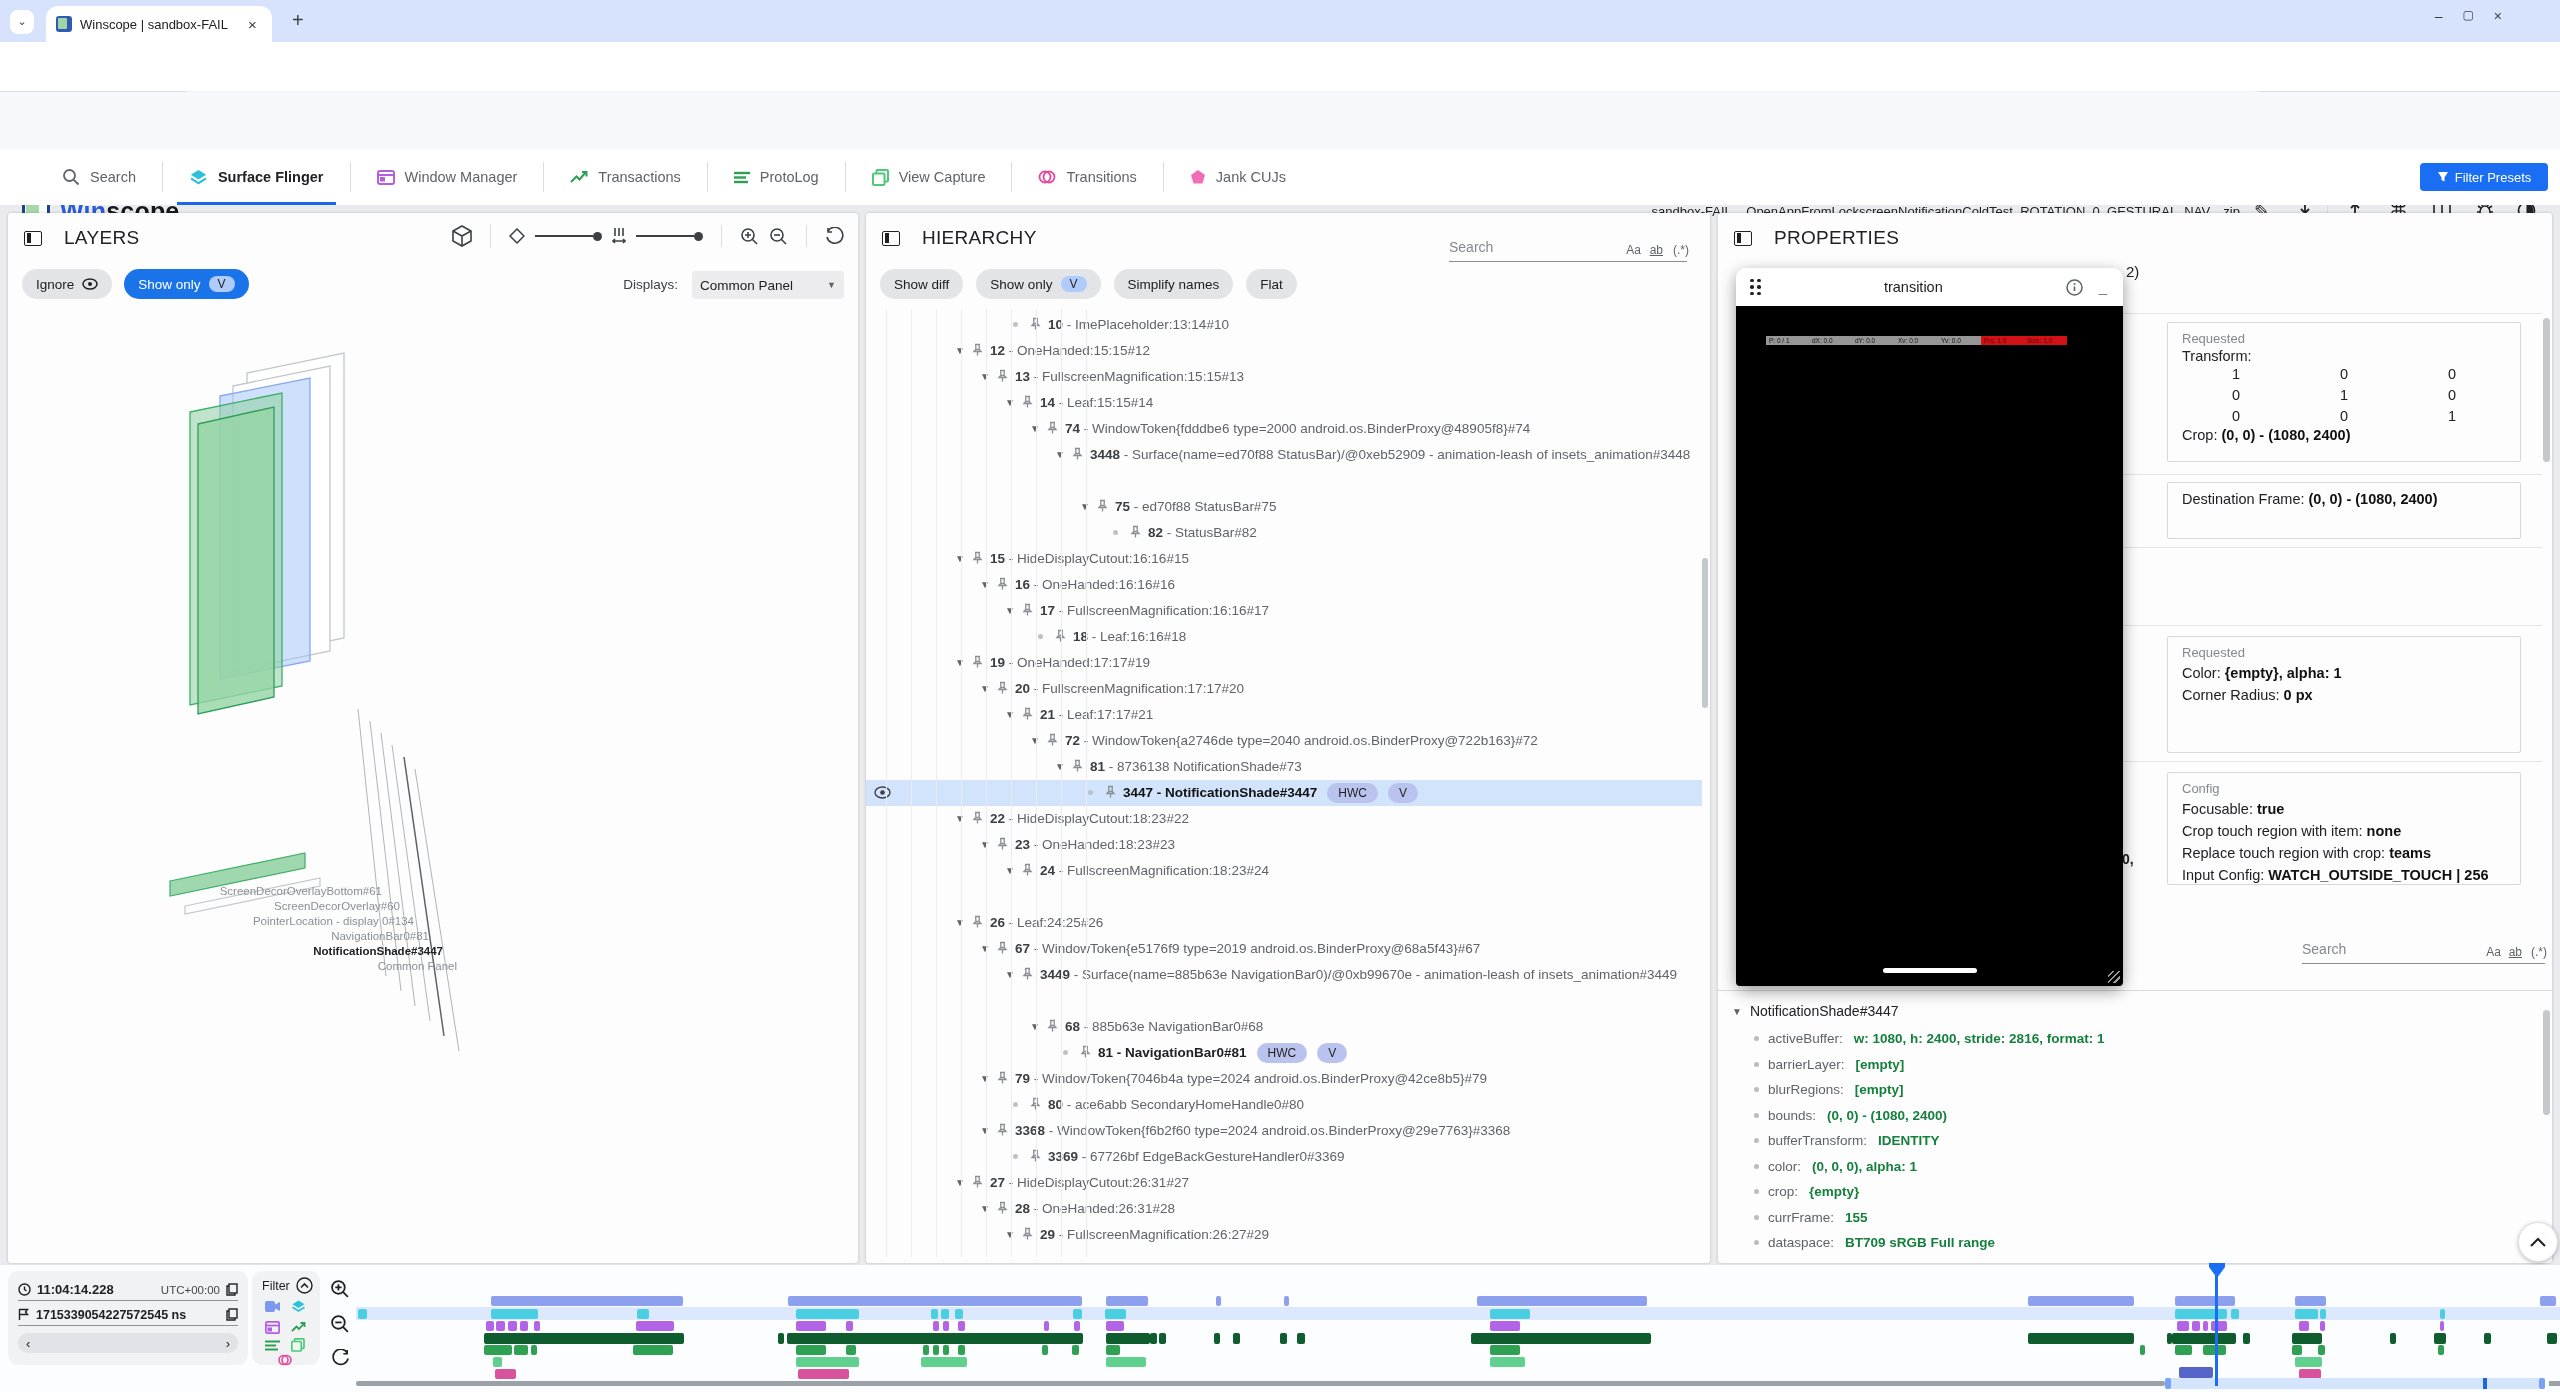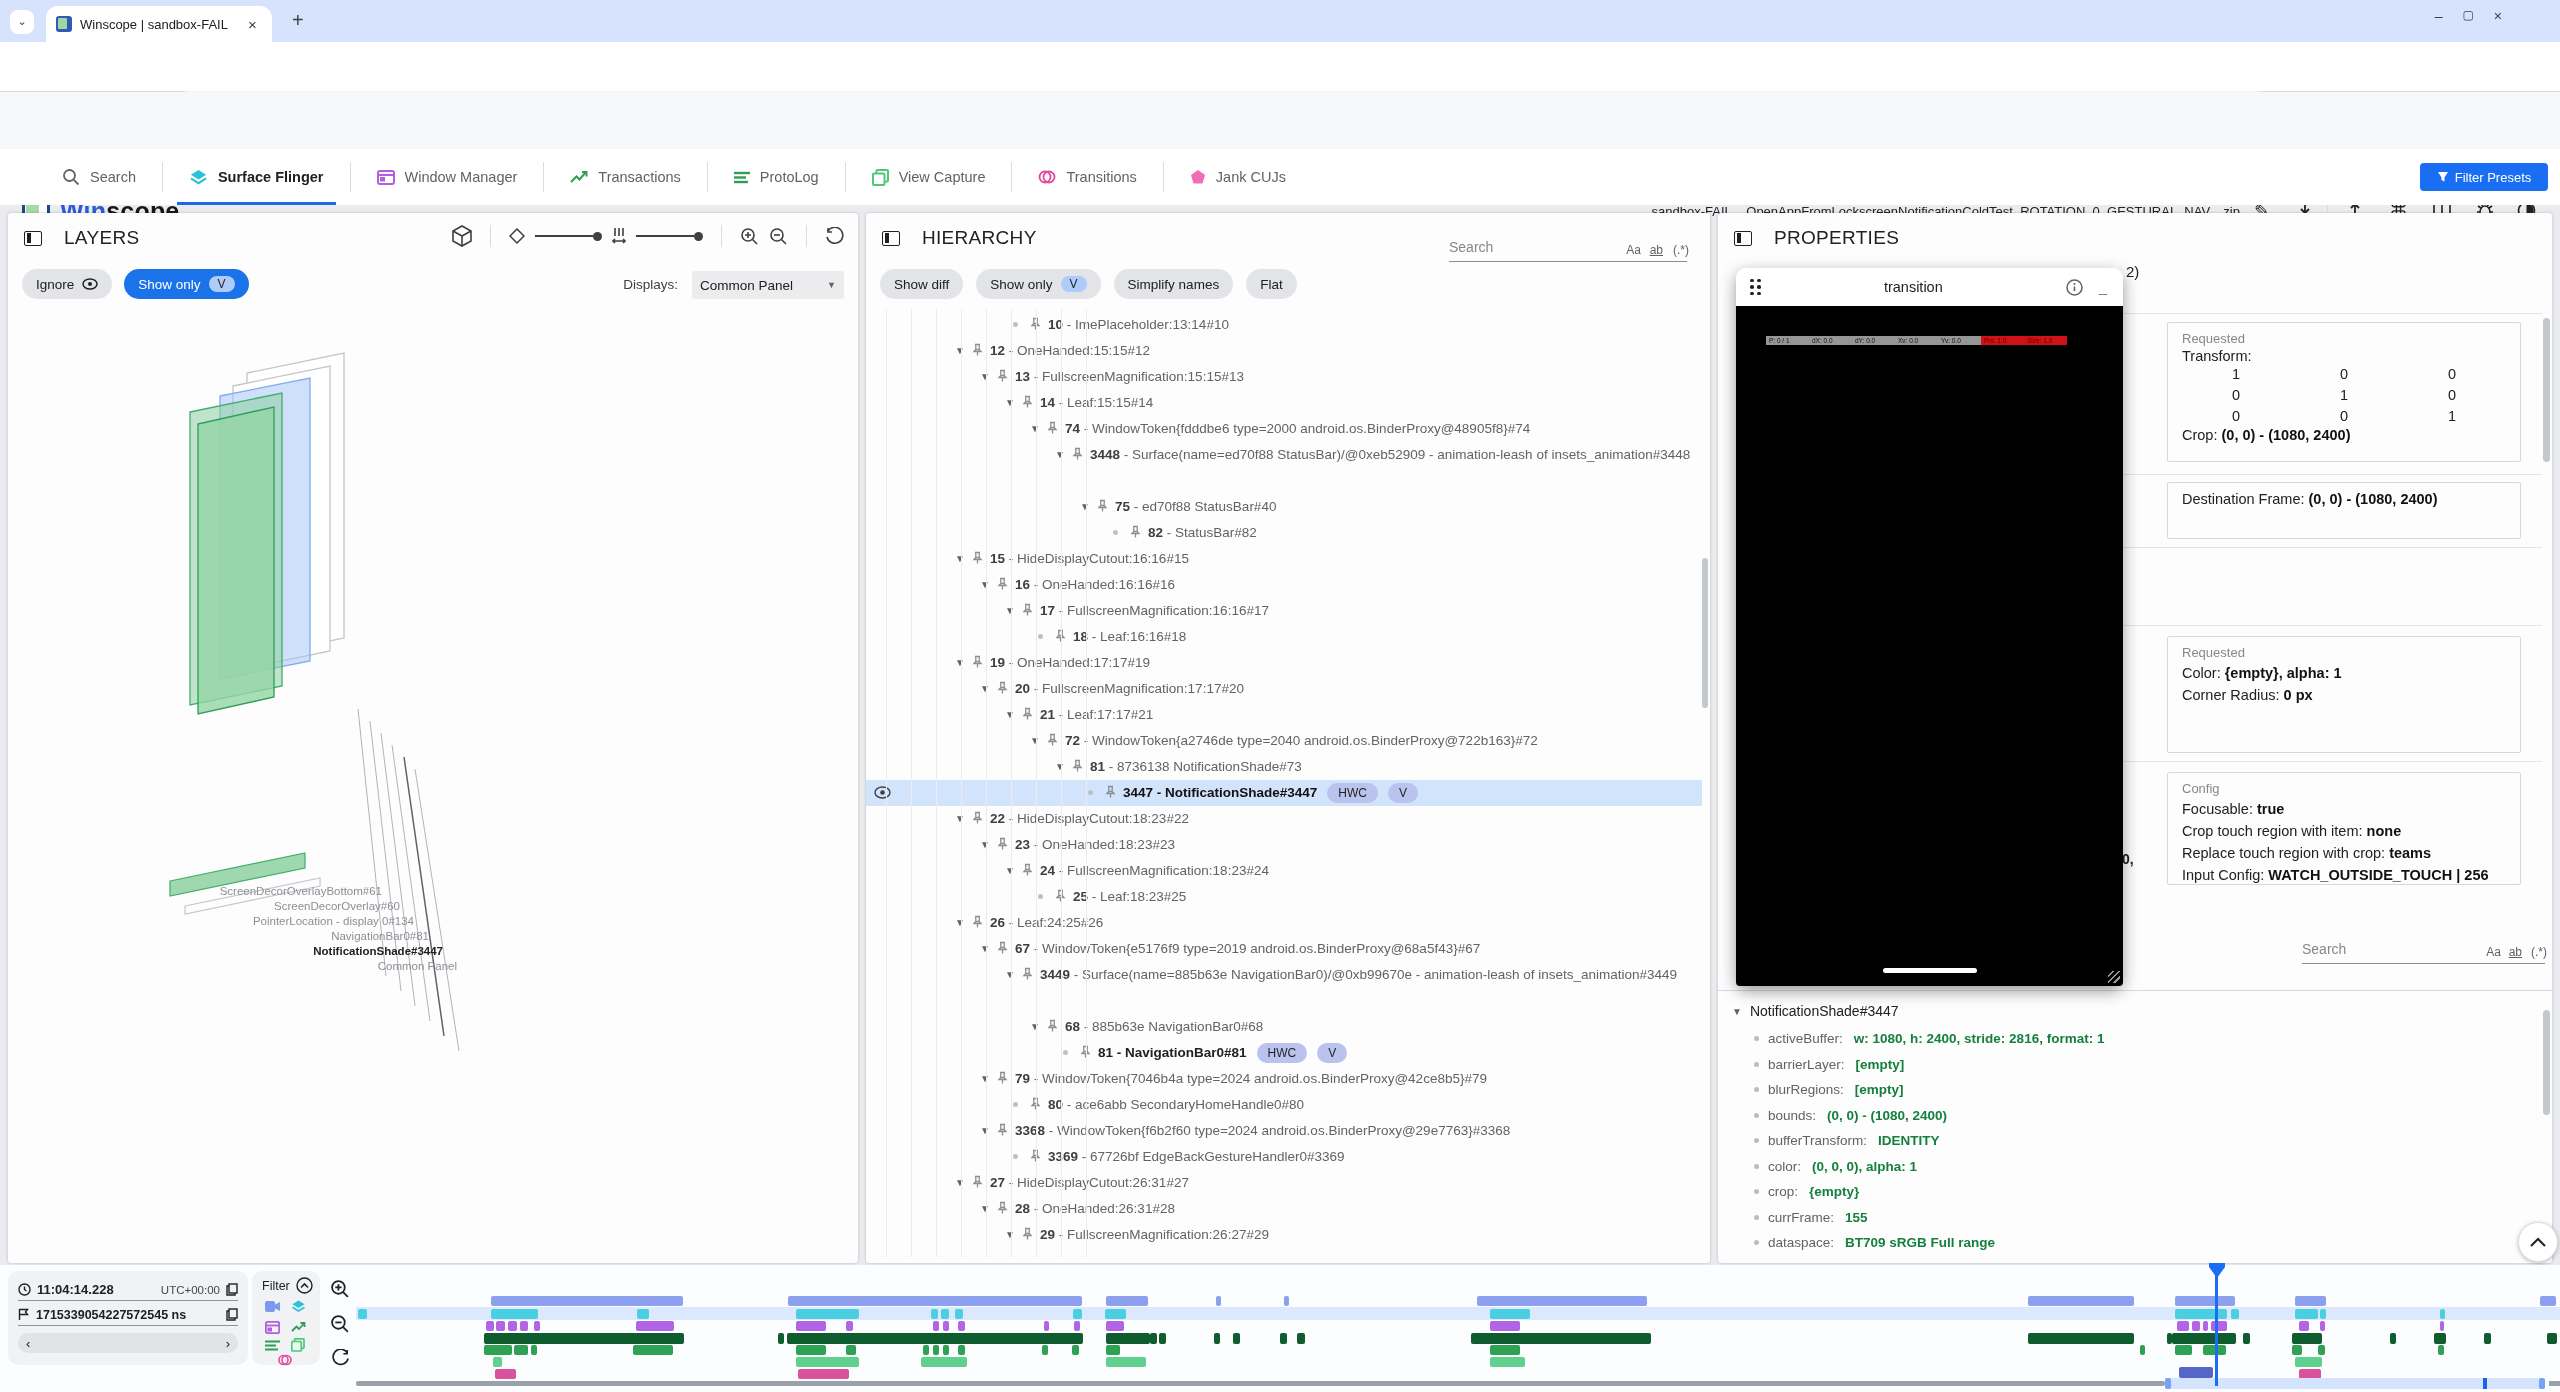--- a/index.html
+++ b/index.html
@@ -484,21 +484,21 @@
       </div>
       <div class="trow" style="top: 185px; height: 26px; padding-left: 214px;">
         <span class="tarrow">▼</span>
         <span>
           <svg class="pin" width="13" height="14" viewBox="0 0 13 14">
             <g fill="none" stroke="#8a8e93" stroke-width="1.3">
               <path d="M4,1.5 h5 M4.8,1.5 v5 M8.2,1.5 v5 M3,8.5 l1.8,-2 h3.4 l1.8,2 z M6.5,8.5 v4"></path>
             </g>
           </svg>
         </span>
-        <span style="line-height: 25px;"><span class="num">75</span> <span class="rest">- ed70f88 StatusBar#40</span></span>
+        <span style="line-height: 25px;"><span class="num">75</span> <span class="rest">- ed70f88 StatusBar#75</span></span>
       </div>
       <div class="trow" style="top: 211px; height: 26px; padding-left: 245px;">
         <span class="tbullet"></span>
         <span>
           <svg class="pin" width="13" height="14" viewBox="0 0 13 14">
             <g fill="none" stroke="#8a8e93" stroke-width="1.3">
               <path d="M4,1.5 h5 M4.8,1.5 v5 M8.2,1.5 v5 M3,8.5 l1.8,-2 h3.4 l1.8,2 z M6.5,8.5 v4"></path>
             </g>
           </svg>
         </span>
@@ -645,31 +645,20 @@
       <div class="trow" style="top: 549px; height: 26px; padding-left: 139px;">
         <span class="tarrow">▼</span>
         <span>
           <svg class="pin" width="13" height="14" viewBox="0 0 13 14">
             <g fill="none" stroke="#8a8e93" stroke-width="1.3">
               <path d="M4,1.5 h5 M4.8,1.5 v5 M8.2,1.5 v5 M3,8.5 l1.8,-2 h3.4 l1.8,2 z M6.5,8.5 v4"></path>
             </g>
           </svg>
         </span>
         <span style="line-height: 25px;"><span class="num">24</span> <span class="rest">- FullscreenMagnification:18:23#24</span></span>
-      </div>
-      <div class="trow" style="top: 575px; height: 26px; padding-left: 170px;">
-        <span class="tbullet"></span>
-        <span>
-          <svg class="pin" width="13" height="14" viewBox="0 0 13 14">
-            <g fill="none" stroke="#8a8e93" stroke-width="1.3">
-              <path d="M4,1.5 h5 M4.8,1.5 v5 M8.2,1.5 v5 M3,8.5 l1.8,-2 h3.4 l1.8,2 z M6.5,8.5 v4"></path>
-            </g>
-          </svg>
-        </span>
-        <span style="line-height: 25px;"><span class="num">25</span> <span class="rest">- Leaf:18:23#25</span></span>
       </div>
       <div class="trow" style="top: 601px; height: 26px; padding-left: 89px;">
         <span class="tarrow">▼</span>
         <span>
           <svg class="pin" width="13" height="14" viewBox="0 0 13 14">
             <g fill="none" stroke="#8a8e93" stroke-width="1.3">
               <path d="M4,1.5 h5 M4.8,1.5 v5 M8.2,1.5 v5 M3,8.5 l1.8,-2 h3.4 l1.8,2 z M6.5,8.5 v4"></path>
             </g>
           </svg>
         </span>

